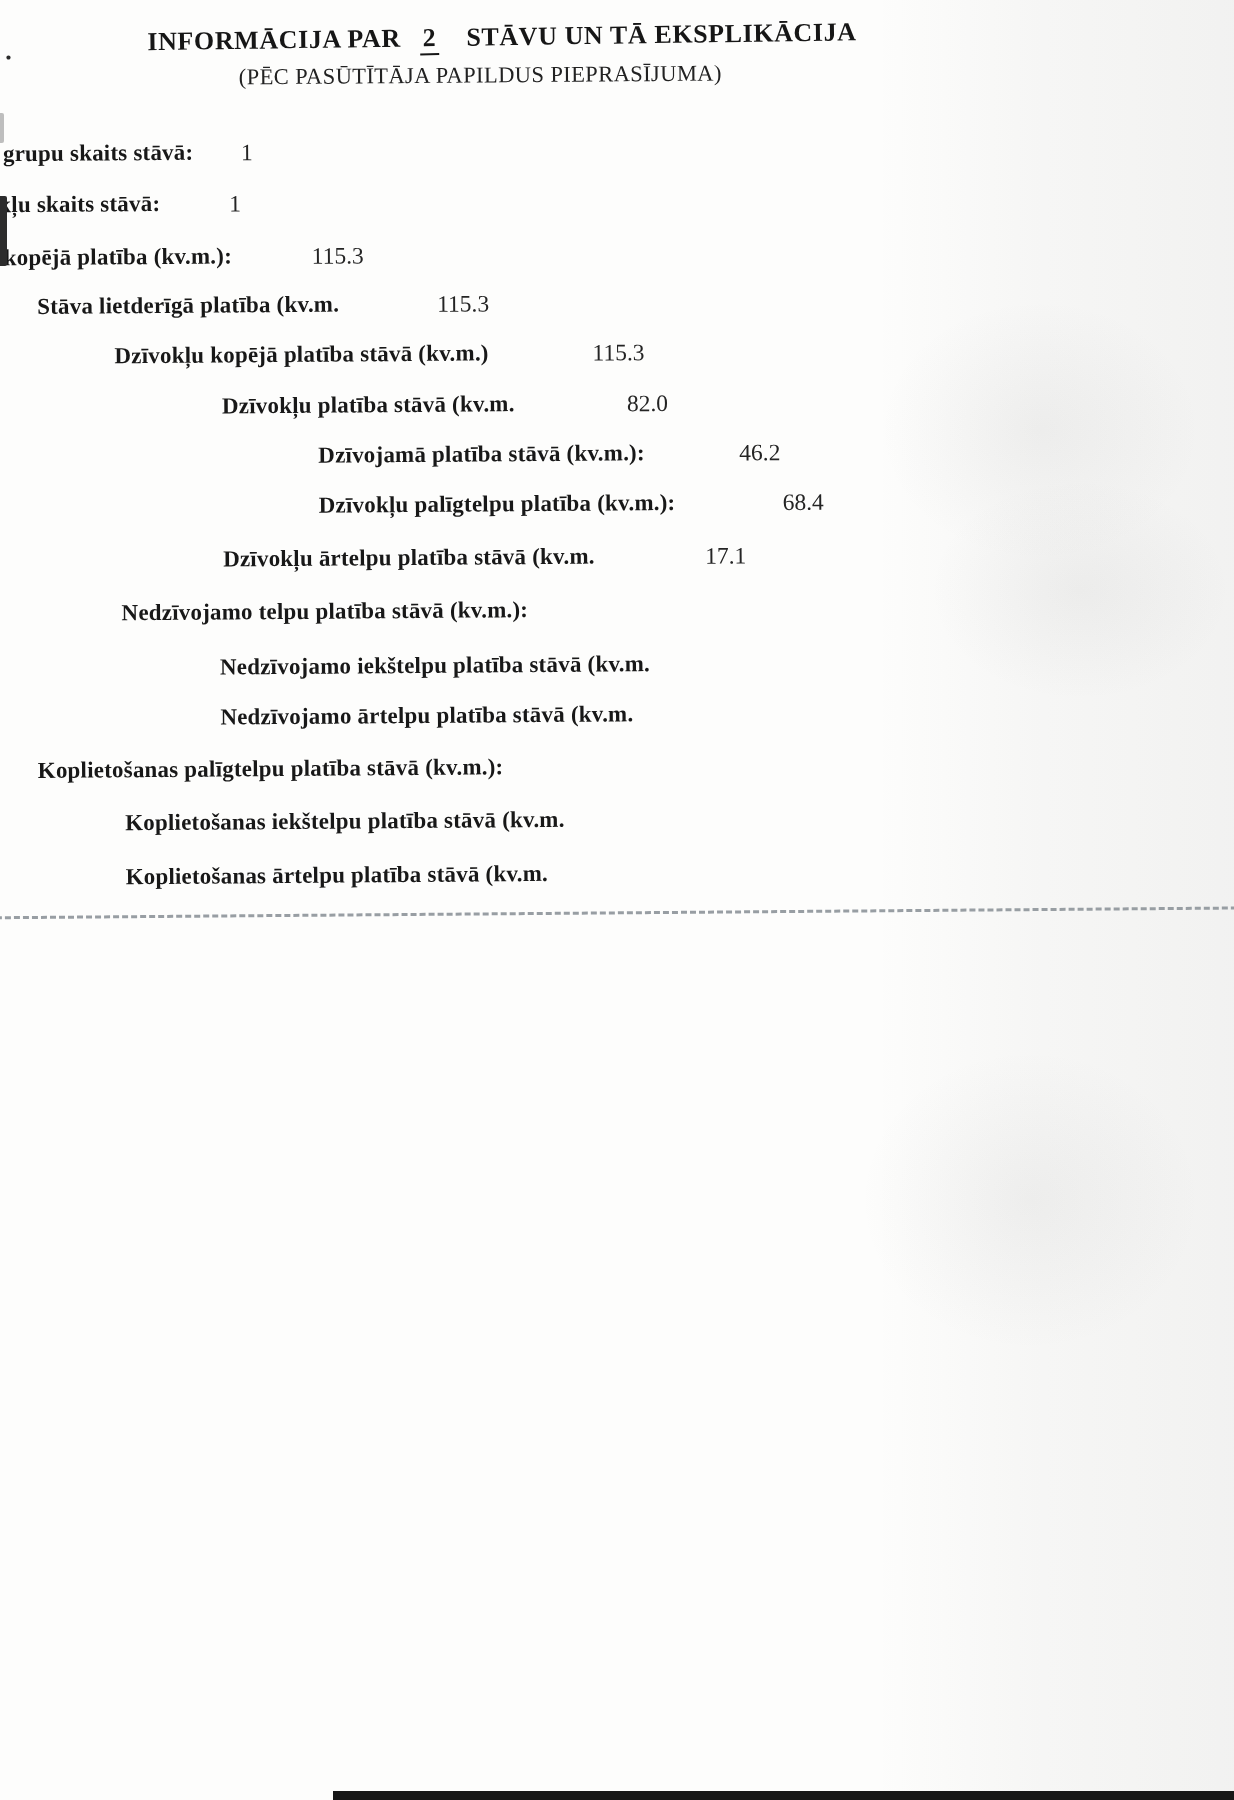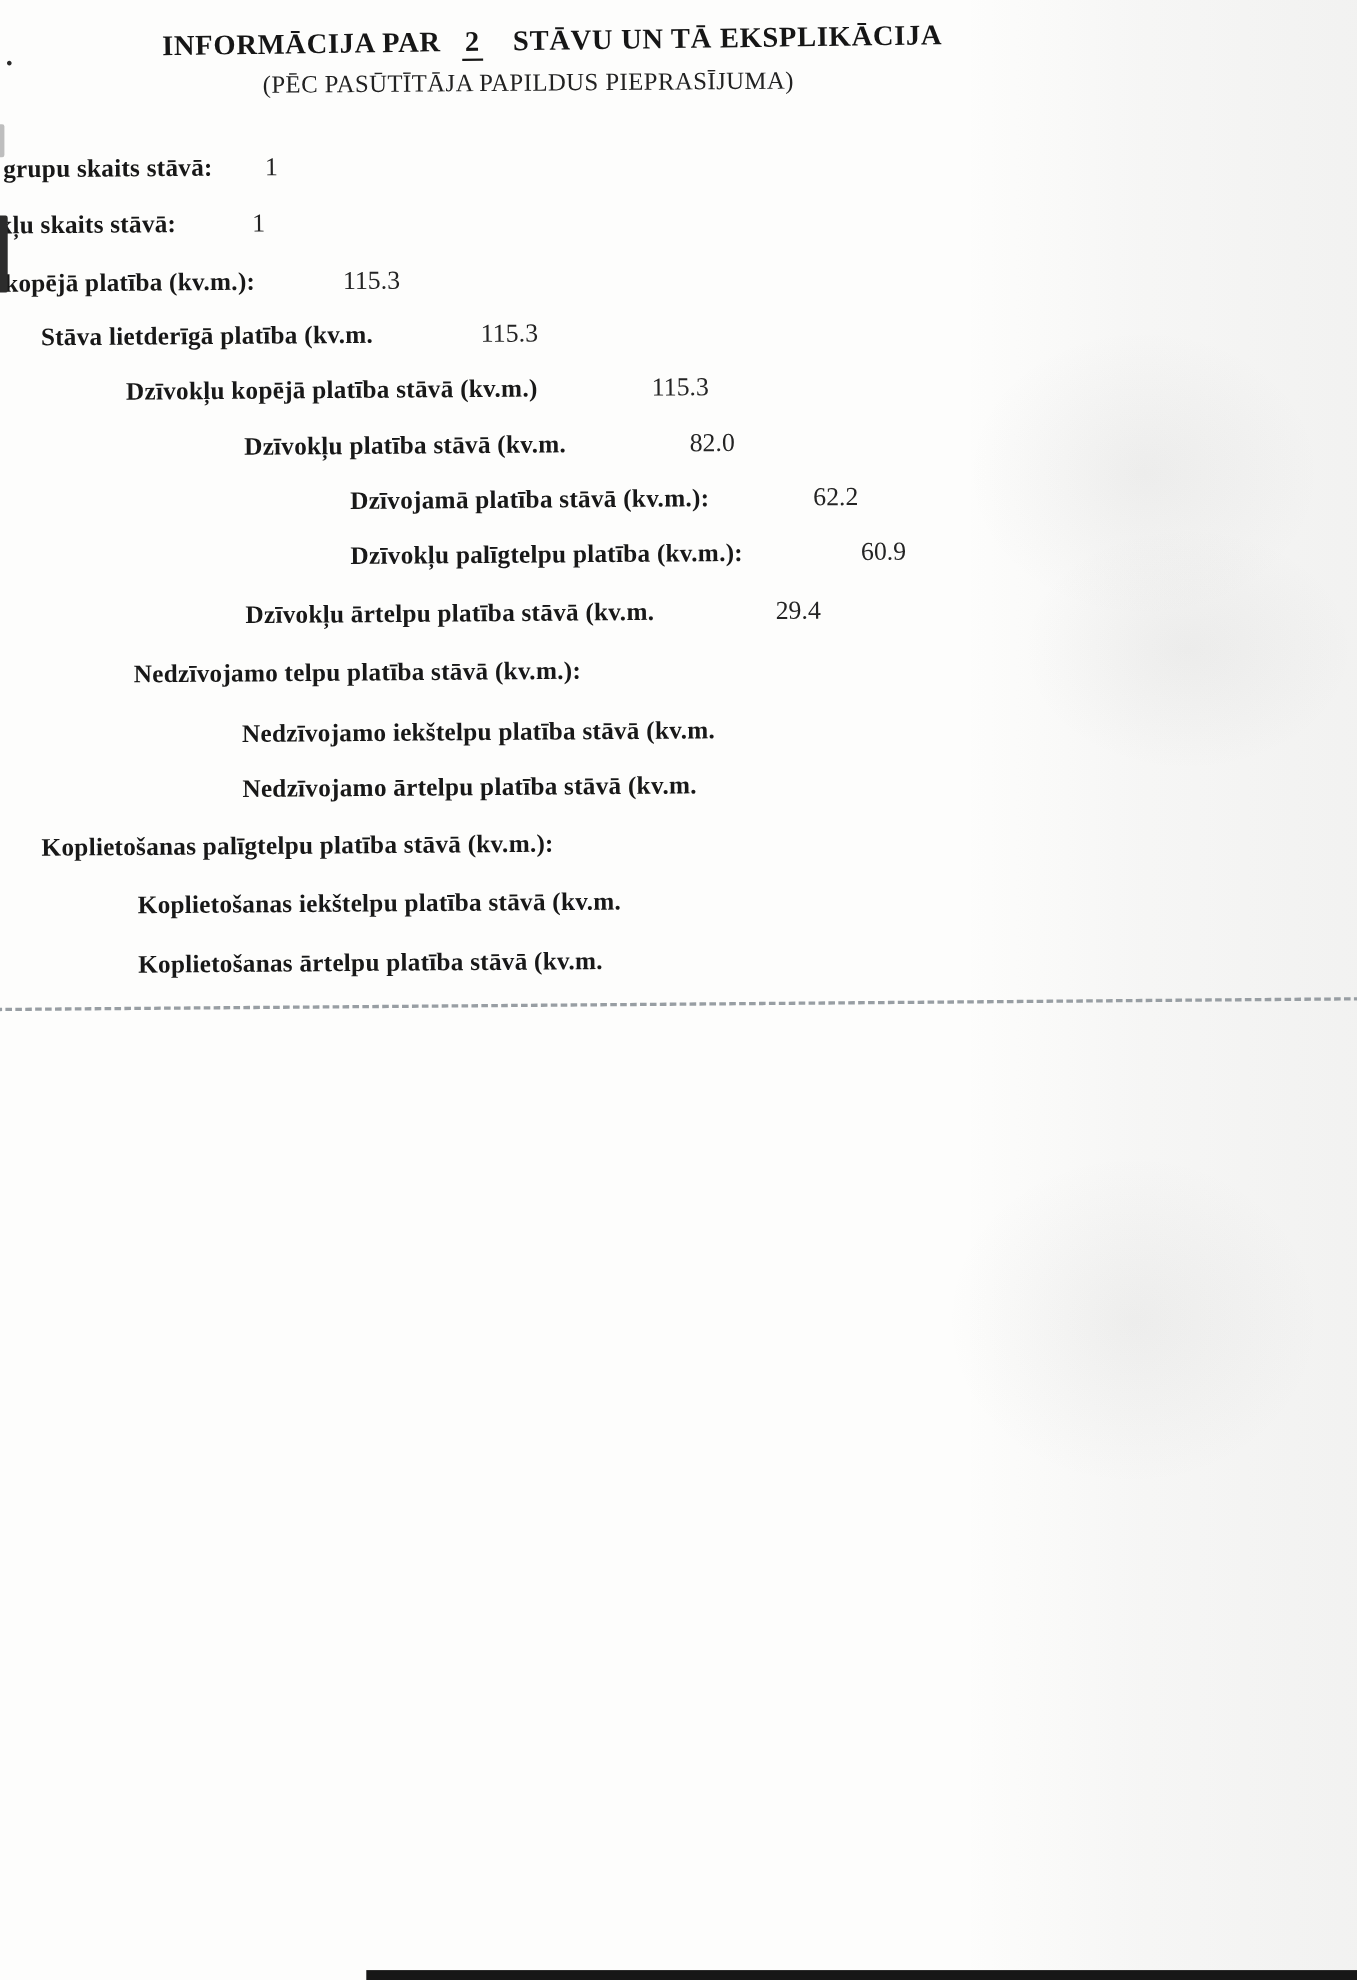--- a/index.html
+++ b/index.html
@@ -132,29 +132,29 @@
   <div class="row r5">
     <span class="lbl">Dzīvokļu kopējā platība stāvā (kv.m.)</span>
     <span class="val">115.3</span>
   </div>
   <div class="row r6">
     <span class="lbl">Dzīvokļu platība stāvā (kv.m.</span>
     <span class="val">82.0</span>
   </div>
   <div class="row r7">
     <span class="lbl">Dzīvojamā platība stāvā (kv.m.):</span>
-    <span class="val">62.2</span>
+    <span class="val">46.2</span>
   </div>
   <div class="row r8">
     <span class="lbl">Dzīvokļu palīgtelpu platība (kv.m.):</span>
-    <span class="val">60.9</span>
+    <span class="val">68.4</span>
   </div>
   <div class="row r9">
     <span class="lbl">Dzīvokļu ārtelpu platība stāvā (kv.m.</span>
-    <span class="val">29.4</span>
+    <span class="val">17.1</span>
   </div>
   <div class="row r10">
     <span class="lbl">Nedzīvojamo telpu platība stāvā (kv.m.):</span>
   </div>
   <div class="row r11">
     <span class="lbl">Nedzīvojamo iekštelpu platība stāvā (kv.m.</span>
   </div>
   <div class="row r12">
     <span class="lbl">Nedzīvojamo ārtelpu platība stāvā (kv.m.</span>
   </div>

